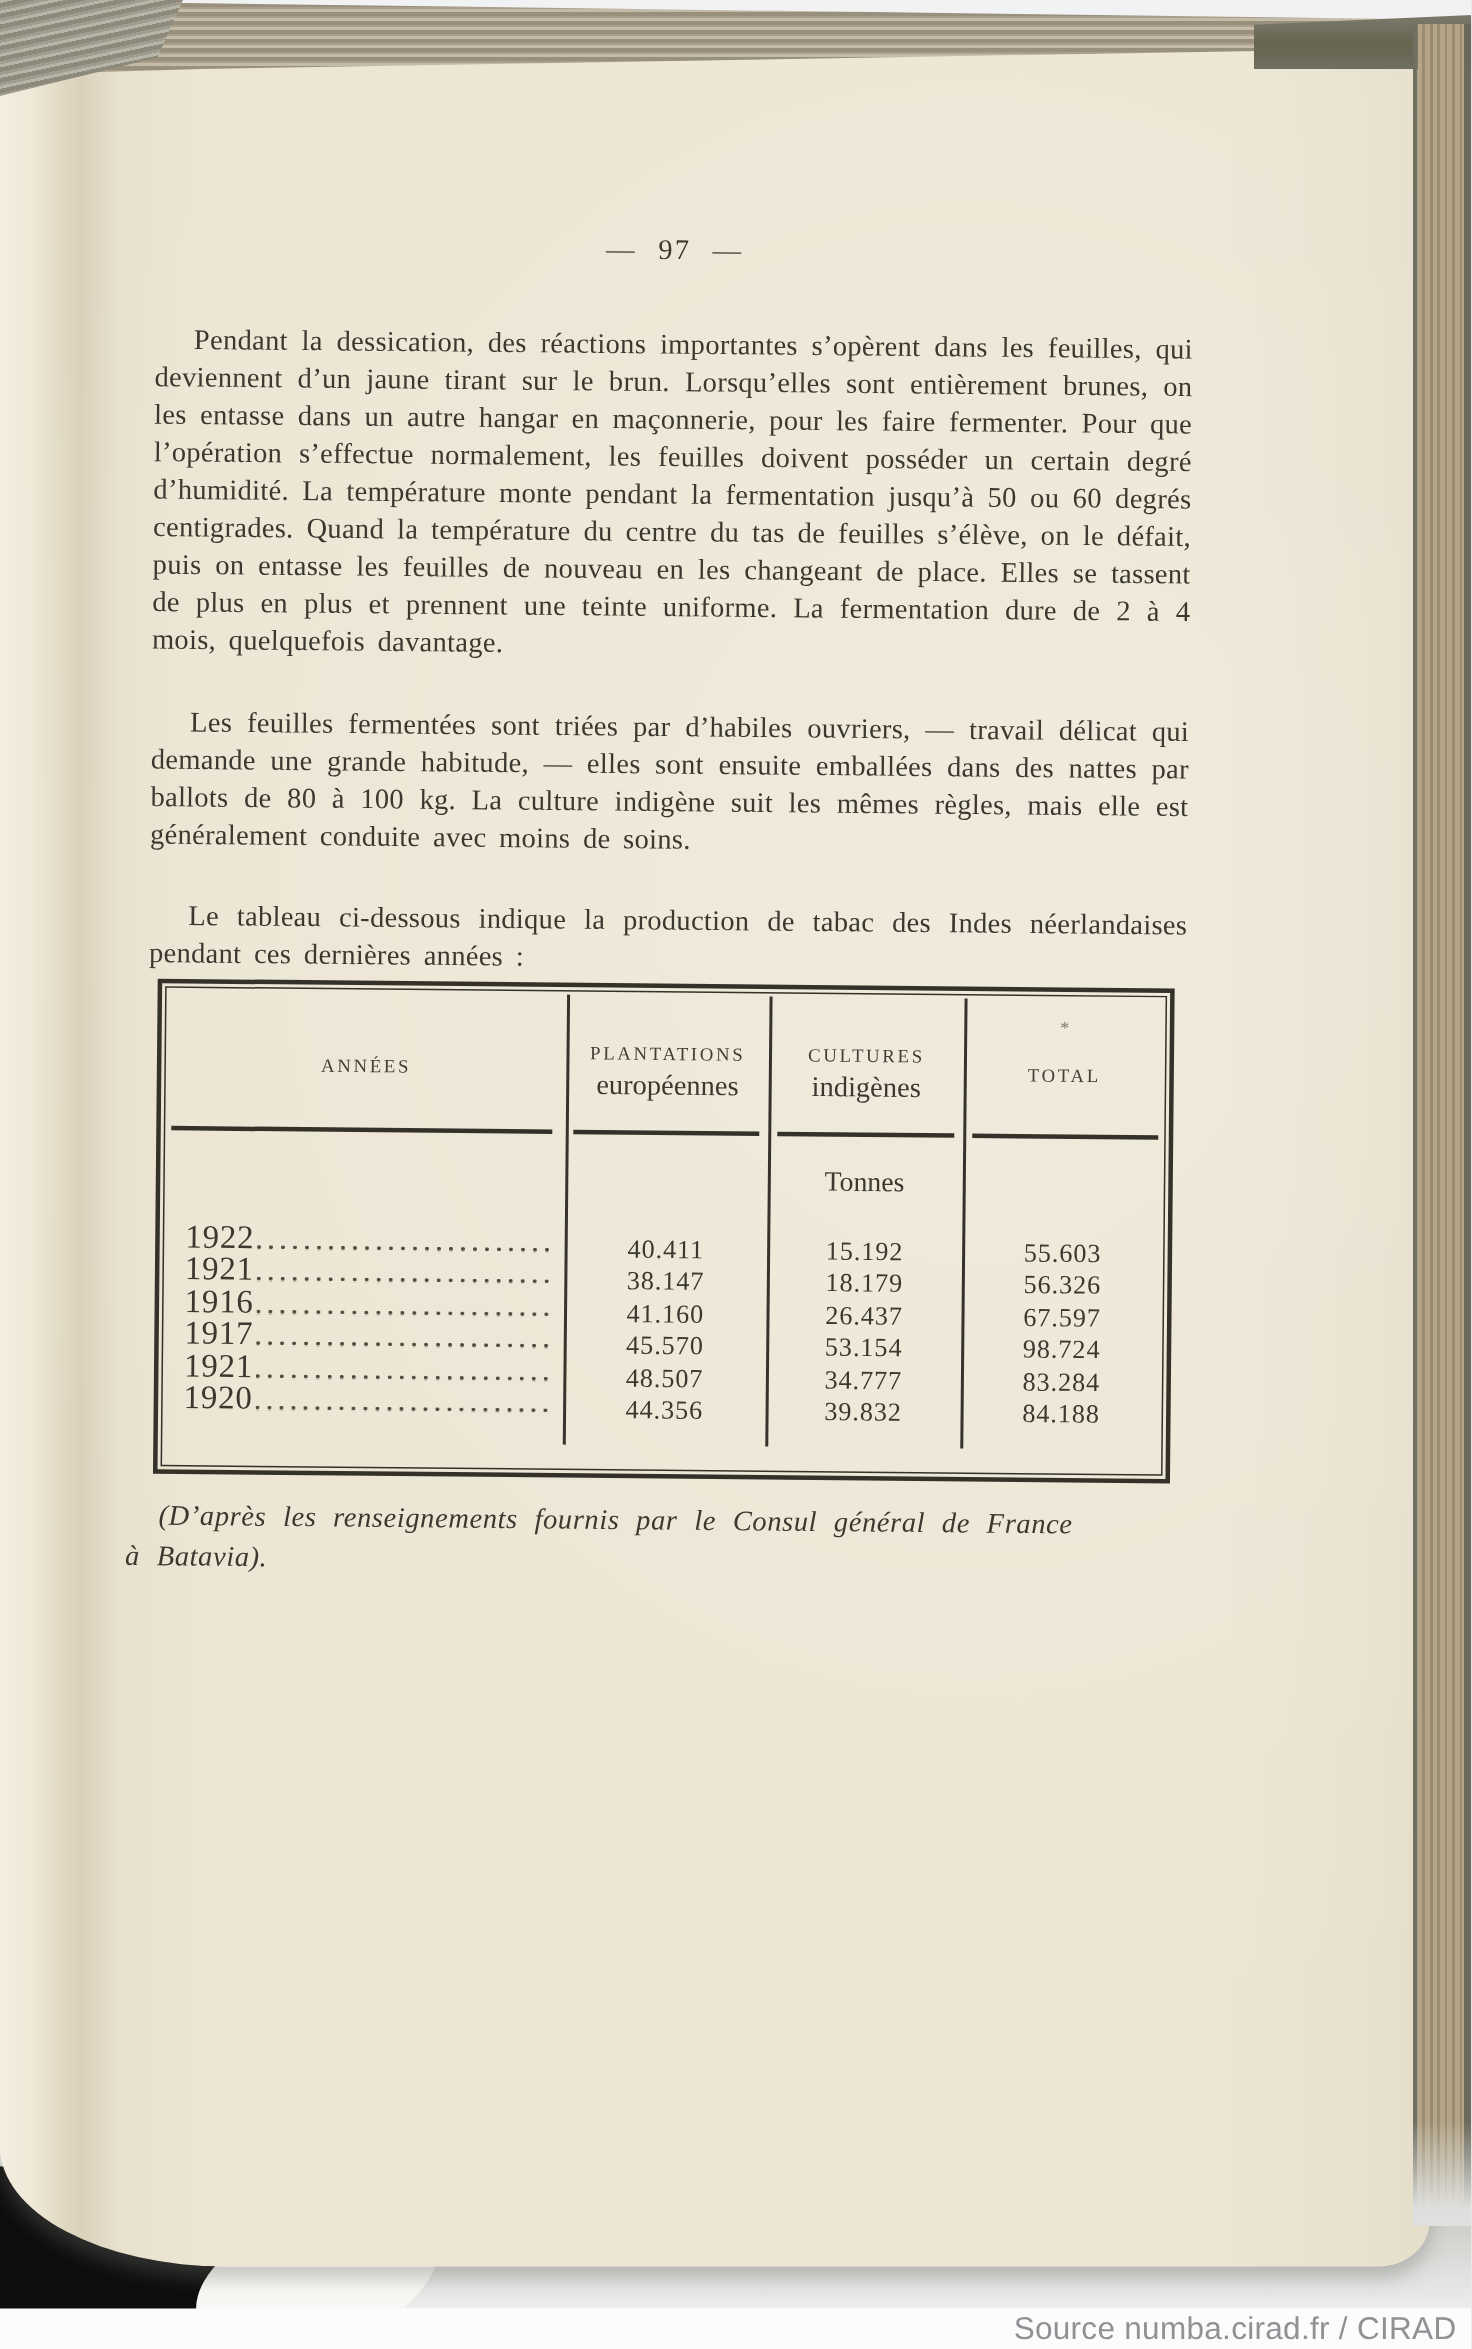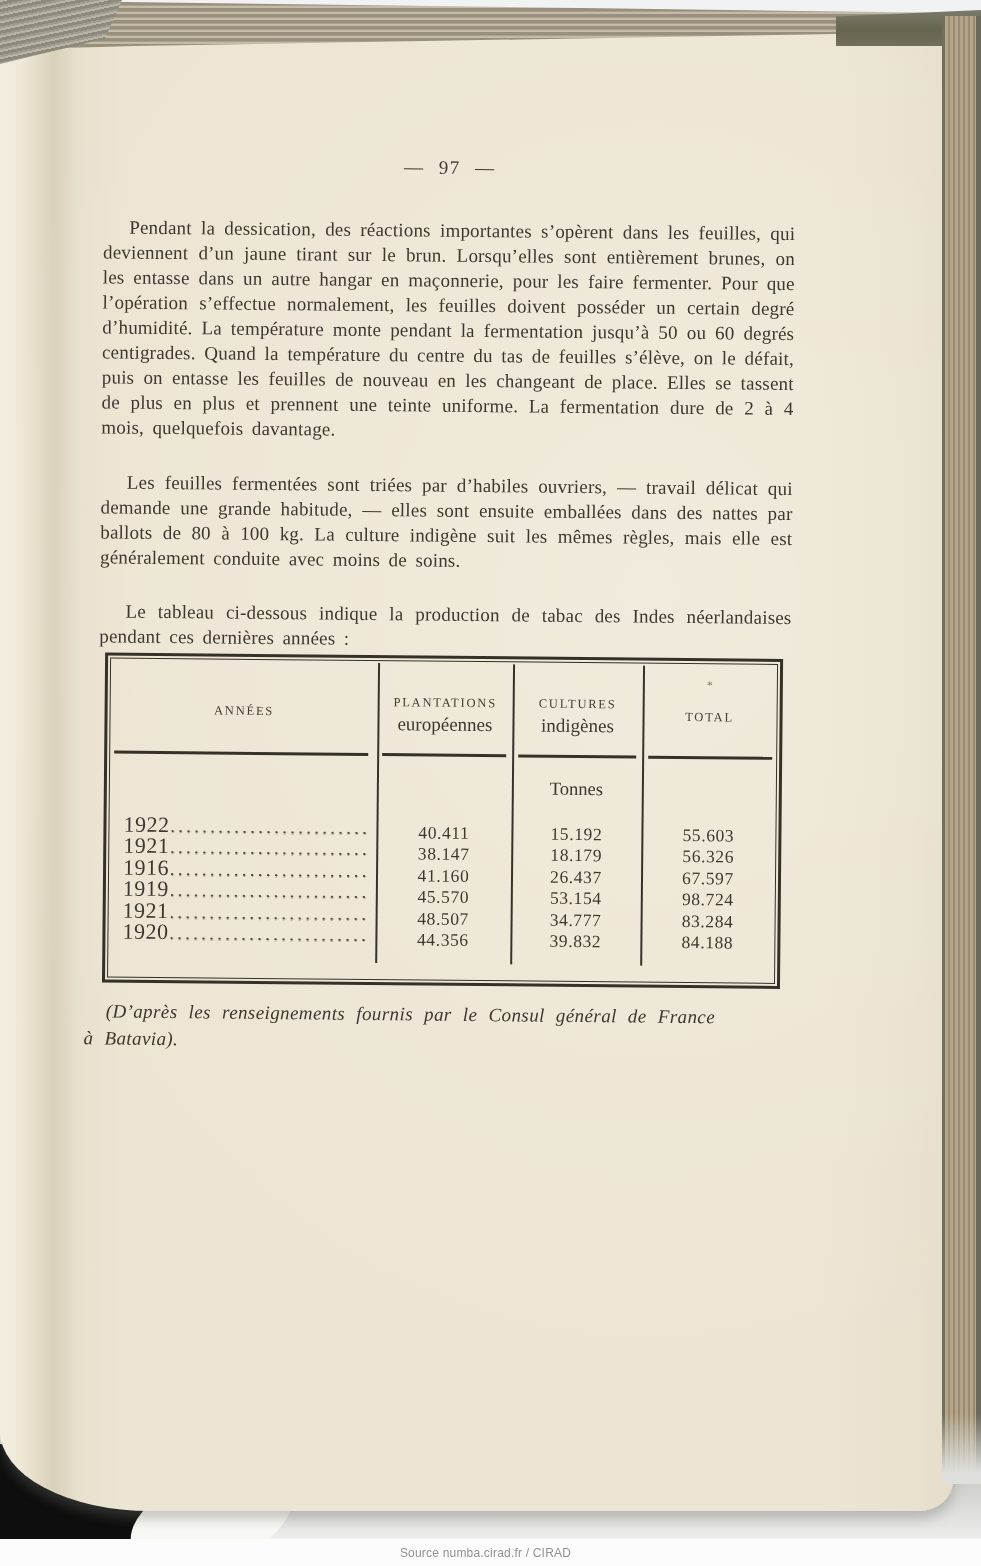--- a/index.html
+++ b/index.html
@@ -28,22 +28,22 @@
   .top-right-cover{position:absolute;left:836px;top:10px;width:145px;height:36px;
     background:linear-gradient(180deg,#7b796b,#67654f 55%,#706e5e);
     clip-path:polygon(0 18%,100% 0,100% 100%,0 100%);}
   .right-stack{position:absolute;right:0;top:16px;width:31px;height:1466px;
     background:repeating-linear-gradient(90deg,#b4a588 0 3px,#9a8c72 3px 5px);
     border-left:3px solid #716f60;border-right:5px solid #6b695a;
     border-bottom-right-radius:18px;}
   .right-stack::after{content:"";position:absolute;left:-3px;right:-5px;bottom:-2px;height:70px;
     background:linear-gradient(180deg,rgba(224,225,223,0),#dfe0de 85%);}
   .source-bar{position:absolute;left:0;bottom:0;width:100%;height:27px;background:#fcfcfd;
-    display:flex;align-items:center;justify-content:center;box-sizing:border-box;padding-right:10px;
-    font-family:"Liberation Sans","DejaVu Sans",sans-serif;font-size:12px;color:#8f9295;letter-spacing:0.2px;}
+    display:flex;align-items:center;justify-content:flex-end;box-sizing:border-box;padding-right:10px;
+    font-family:"Liberation Sans","DejaVu Sans",sans-serif;font-size:21px;color:#8f9295;letter-spacing:0.2px;}
 
   
   .content{position:absolute;left:104px;top:120px;width:692px;height:1180px;
     transform:rotate(0.55deg);transform-origin:60px 0;color:#3b382f;}
   .pagenum{position:absolute;top:6px;left:0;width:100%;text-align:center;
     font-size:19px;letter-spacing:1.5px;word-spacing:8px;}
   .para{position:absolute;left:0;width:692px;text-align:justify;font-size:19px;line-height:25px;
     text-indent:26px;word-spacing:3.5px;letter-spacing:0.2px;}
   #para1{top:48px;} #para2{top:303px;} #para3{top:432px;}
 
@@ -121,21 +121,21 @@
               <span class="nval n4">56.326</span>
             </div>
             <div class="trow">
               <span class="yr">1916</span>
                 <span class="dots"></span>
               <span class="nval n2">41.160</span>
               <span class="nval n3">26.437</span>
               <span class="nval n4">67.597</span>
             </div>
             <div class="trow">
-              <span class="yr">1919</span>
+              <span class="yr">1917</span>
                 <span class="dots"></span>
               <span class="nval n2">45.570</span>
               <span class="nval n3">53.154</span>
               <span class="nval n4">98.724</span>
             </div>
             <div class="trow">
               <span class="yr">1921</span>
                 <span class="dots"></span>
               <span class="nval n2">48.507</span>
               <span class="nval n3">34.777</span>

